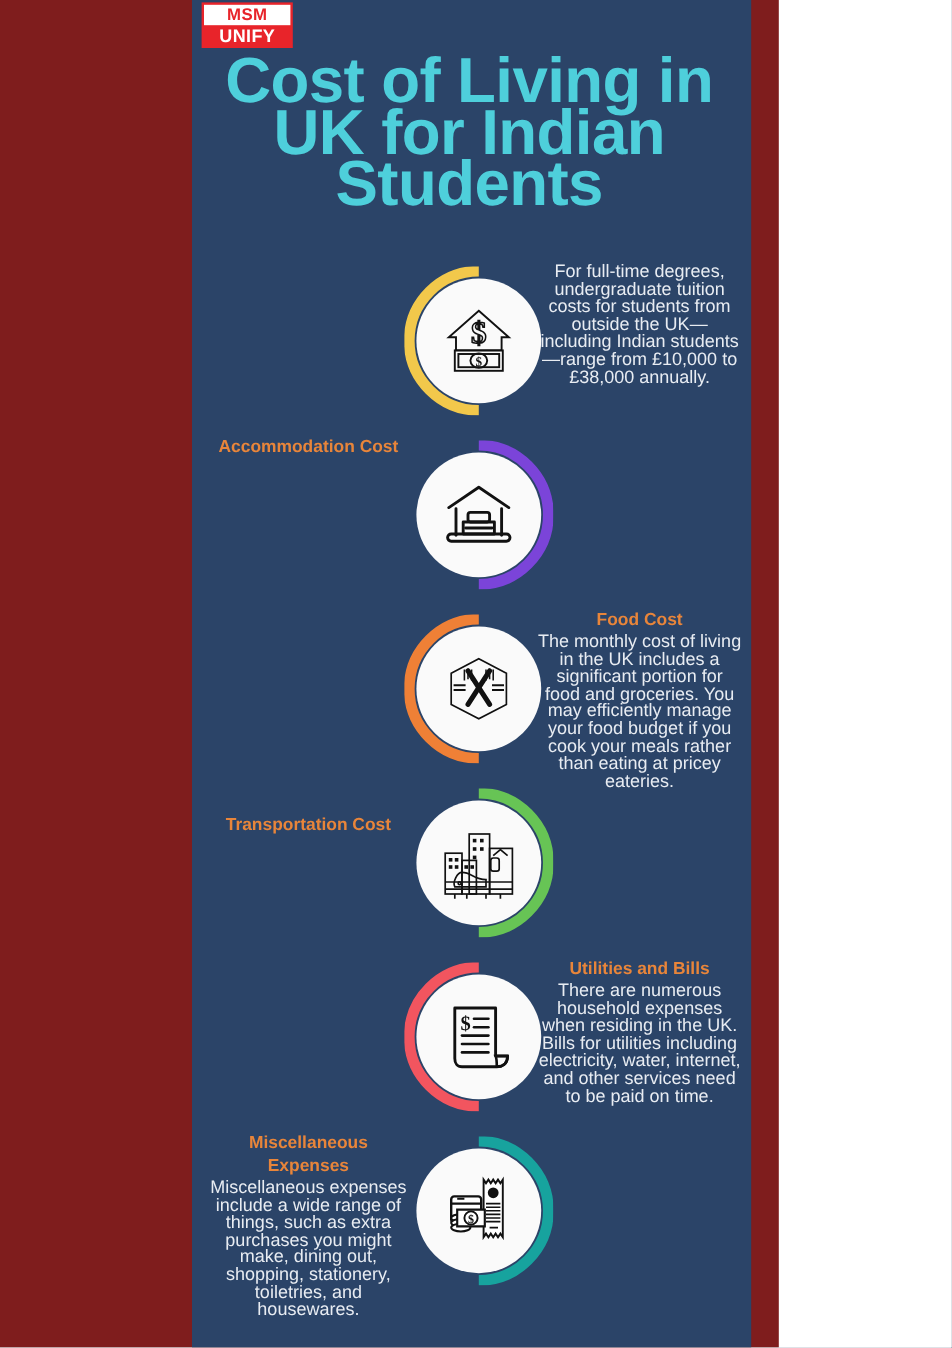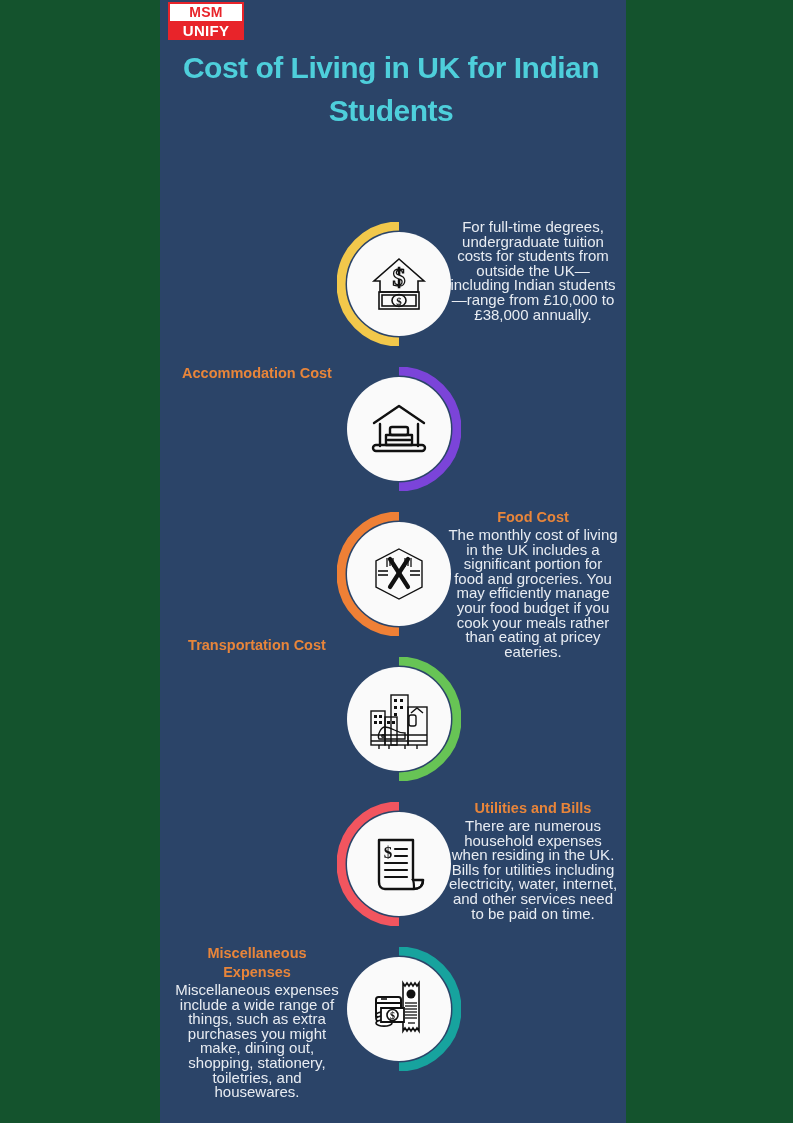--- a/index.html
+++ b/index.html
@@ -4,22 +4,22 @@
 <style>
   * { box-sizing: border-box; margin: 0; padding: 0; }
   html, body {
     width: 793px; height: 1123px;
     background: #ffffff;
     font-family: "Liberation Sans", sans-serif;
     overflow: hidden;
   }
   #page {
     position: relative;
-    width: 793px; height: 1123px;
-    background: #14532d;
+    width: 649px; height: 1123px;
+    background: #7f1d1d;
   }
   .panel {
     position: absolute;
     left: 160px; top: 0;
     width: 466px; height: 1123px;
     background: #2b4468;
   }
   
   .logo {
     position: absolute;
@@ -51,21 +51,21 @@
     height: 17px;
     margin-top: 1px;
   }
   
   .title {
     position: absolute;
     left: 176px; top: 46px;
     width: 430px;
     text-align: center;
     color: #4ecfdb;
-    font-size: 30px;
+    font-size: 53px;
     font-weight: bold;
     line-height: 43px;
     letter-spacing: -0.5px;
   }
   
   .section { position: absolute; }
   .arcwrap {
     position: absolute;
     width: 124px; height: 124px;
   }
@@ -221,21 +221,21 @@
               <rect x="35" y="12" width="3" height="3"></rect>
             <rect x="29" y="19" width="3" height="3"></rect>
               <rect x="35" y="19" width="3" height="3"></rect>
             <rect x="29" y="26" width="3" height="3"></rect>
               <rect x="22" y="34" width="3" height="3"></rect>
             <rect x="27" y="34" width="3" height="3"></rect>
           </g>
         </svg>
       </div>
     </div>
-    <div class="txt" style="left:172px; top:636px;">
+    <div class="txt" style="left:172px; top:679px;">
       <div class="head">Transportation Cost</div>
     </div>
   </div>
 
   <div class="section">
     <div class="arcwrap" style="left:337px; top:802px;">
       <svg width="124" height="124" viewBox="0 0 124 124">
         <path d="M62 4 A58 58 0 0 0 62 120" fill="none" stroke="#f2555f" stroke-width="9" stroke-linecap="butt"></path>
       </svg>
       <div class="bubble">

